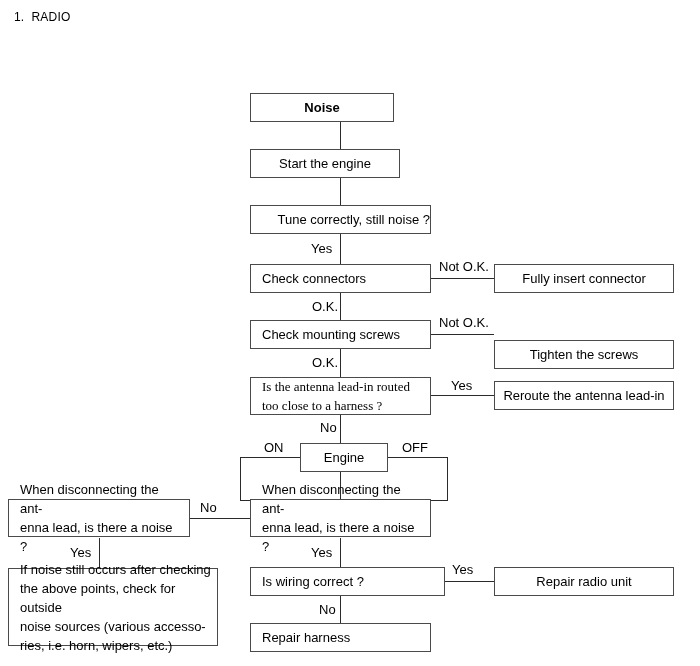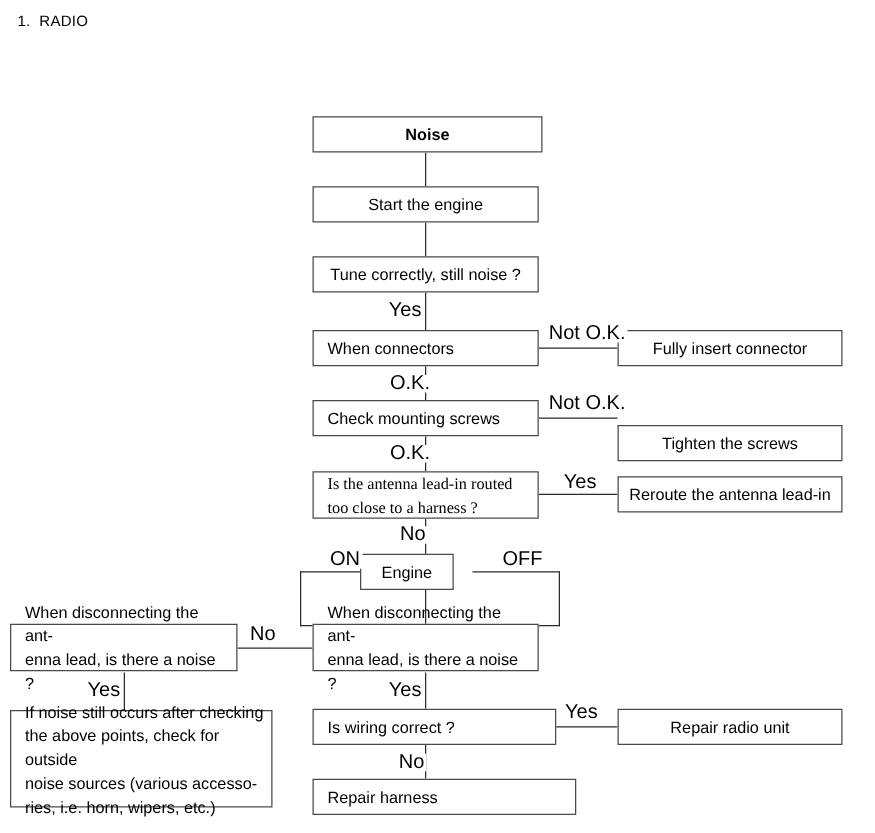--- a/index.html
+++ b/index.html
@@ -65,21 +65,21 @@
     position: absolute;
     background: #2b2b2b;
     z-index: 1;
   }
   .line.v { width: 1px; }
   .line.h { height: 1px; }
 
   
   .elabel {
     position: absolute;
-    font-size: 16px;
+    font-size: 13px;
     line-height: 14px;
     background: #ffffff;
     padding: 0 2px;
     white-space: pre;
     z-index: 4;
   }
 </style>
 </head>
 <body>
 
@@ -118,34 +118,34 @@
   <div class="line h" style="left:190px; top:518px; width:60px;"></div>
 
   <div class="line v" style="left:99px; top:538px; height:30px;"></div>
 
   <div class="line v" style="left:340px; top:538px; height:29px;"></div>
 
   <div class="line h" style="left:431px; top:581px; width:63px;"></div>
 
   <div class="line v" style="left:340px; top:596px; height:27px;"></div>
 
-  <div class="node center-text bold" style="left:250px; top:93px; width:184px; height:29px;">
+  <div class="node center-text bold" style="left:250px; top:93px; width:144px; height:29px;">
     <span class="txt">Noise</span>
   </div>
 
-  <div class="node center-text" style="left:250px; top:149px; width:181px; height:29px;">
+  <div class="node center-text" style="left:250px; top:149px; width:150px; height:29px;">
     <span class="txt">Start the engine</span>
   </div>
 
-  <div class="node center-text" style="left:250px; top:205px; width:181px; height:29px;">
+  <div class="node center-text" style="left:250px; top:205px; width:181px; height:29px;justify-content:flex-end;">
     <span class="txt">Tune correctly, still noise ?</span>
   </div>
 
   <div class="node left-text" style="left:250px; top:264px; width:181px; height:29px;">
-    <span class="txt">When connectors</span>
+    <span class="txt">Check connectors</span>
   </div>
 
   <div class="node center-text" style="left:494px; top:264px; width:180px; height:29px;">
     <span class="txt">Fully insert connector</span>
   </div>
 
   <div class="node left-text" style="left:250px; top:320px; width:181px; height:29px;text-align:right;">
     <span class="txt">Check mounting screws</span>
   </div>
 
@@ -155,21 +155,21 @@
 
   <div class="node left-text" style="left:250px; top:377px; width:181px; height:38px;font-family:Liberation Serif, serif;">
     <span class="txt">Is the antenna lead-in routed
 too close to a harness ?</span>
   </div>
 
   <div class="node center-text" style="left:494px; top:381px; width:180px; height:29px;">
     <span class="txt">Reroute the antenna lead-in</span>
   </div>
 
-  <div class="node center-text" style="left:288px; top:443px; width:75px; height:29px;">
+  <div class="node center-text" style="left:300px; top:443px; width:88px; height:29px;">
     <span class="txt">Engine</span>
   </div>
 
   <div class="node left-text" style="left:8px; top:499px; width:182px; height:38px;">
     <span class="txt">When disconnecting the ant-
 enna lead, is there a noise ?</span>
   </div>
 
   <div class="node left-text" style="left:250px; top:499px; width:181px; height:38px;">
     <span class="txt">When disconnecting  the ant-
@@ -184,21 +184,21 @@
   </div>
 
   <div class="node left-text" style="left:250px; top:567px; width:195px; height:29px;">
     <span class="txt">Is wiring correct ?</span>
   </div>
 
   <div class="node center-text" style="left:494px; top:567px; width:180px; height:29px;">
     <span class="txt">Repair radio unit</span>
   </div>
 
-  <div class="node left-text" style="left:250px; top:623px; width:211px; height:29px;">
+  <div class="node left-text" style="left:250px; top:623px; width:181px; height:29px;">
     <span class="txt">Repair harness</span>
   </div>
 
   <div class="elabel" style="left:309px; top:242px;">Yes</div>
 
   <div class="elabel" style="left:437px; top:260px;">Not O.K.</div>
 
   <div class="elabel" style="left:310px; top:300px;">O.K.</div>
 
   <div class="elabel" style="left:437px; top:316px;">Not O.K.</div>

